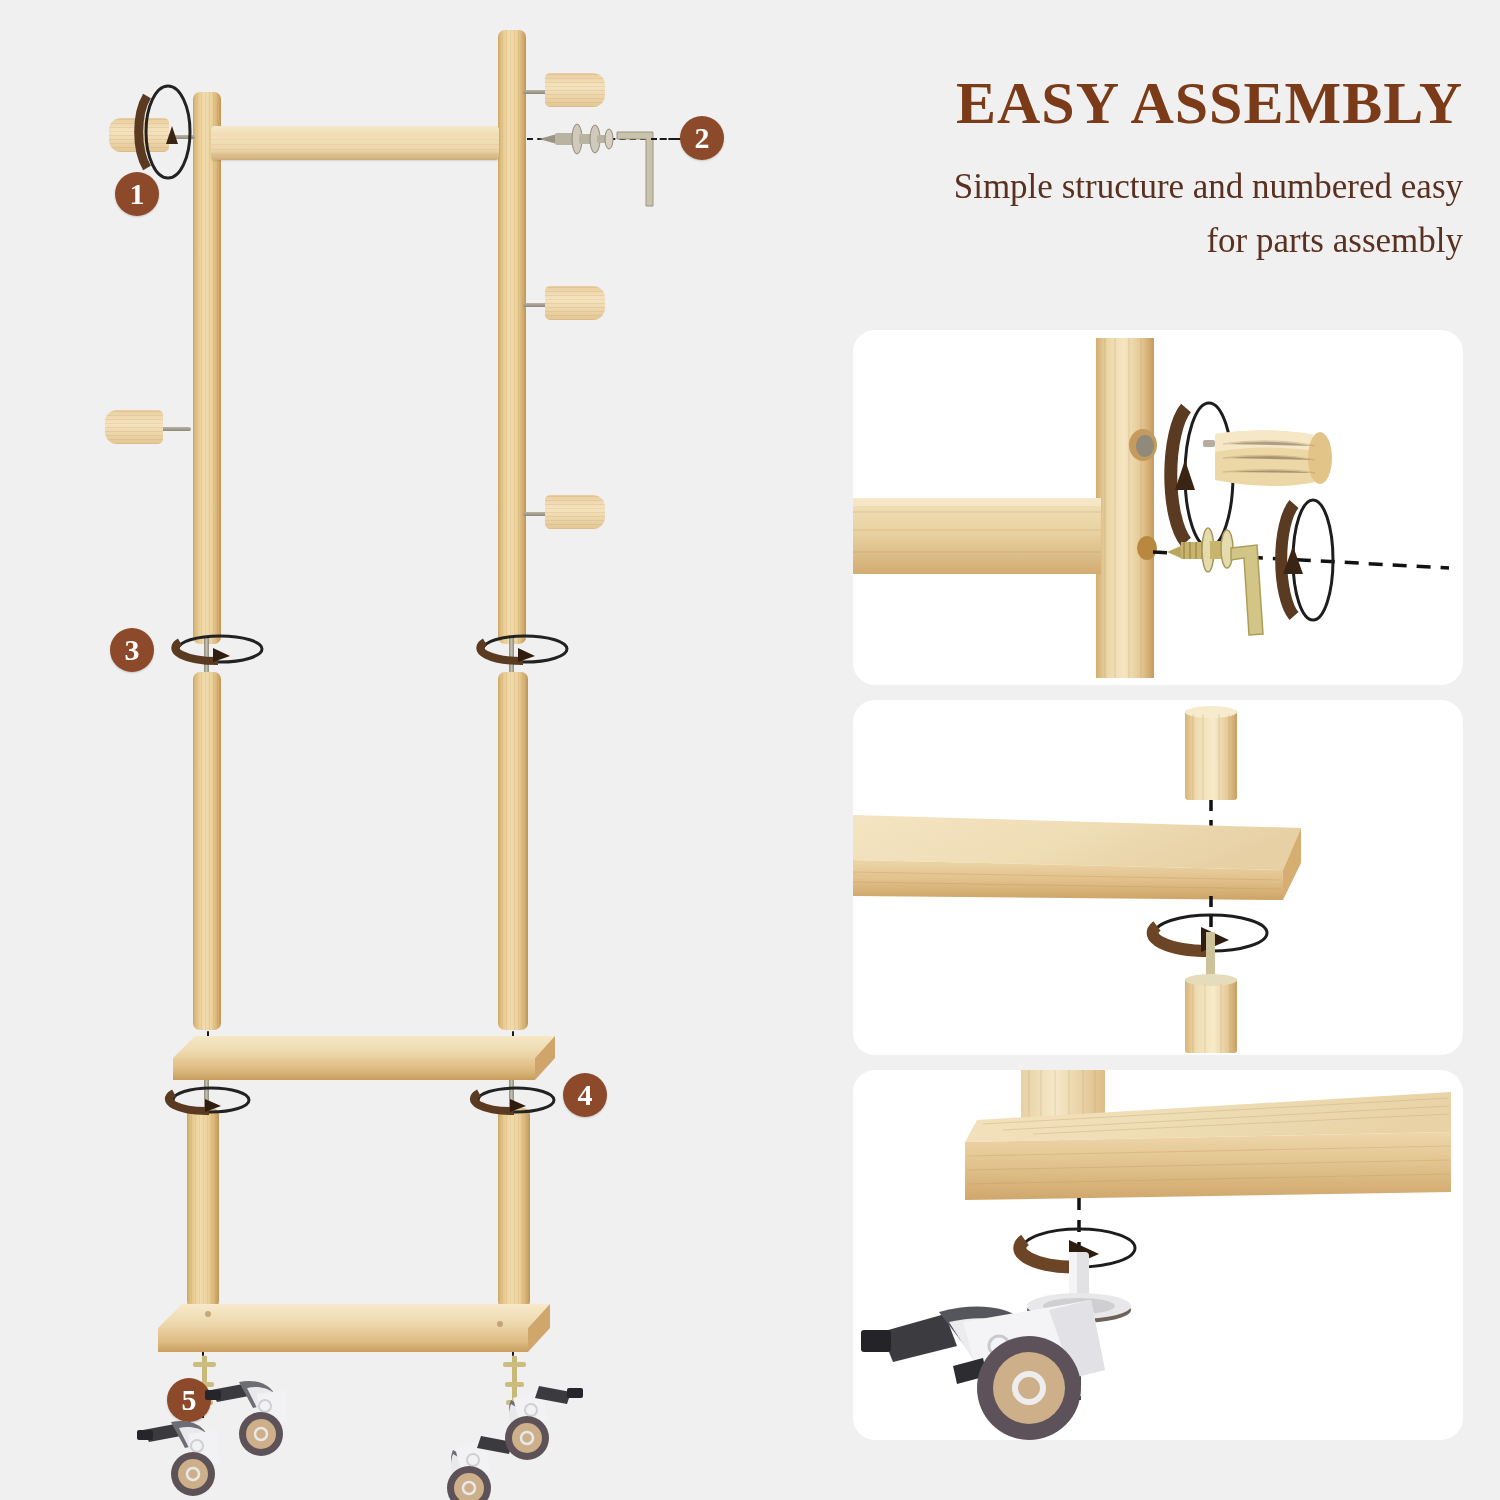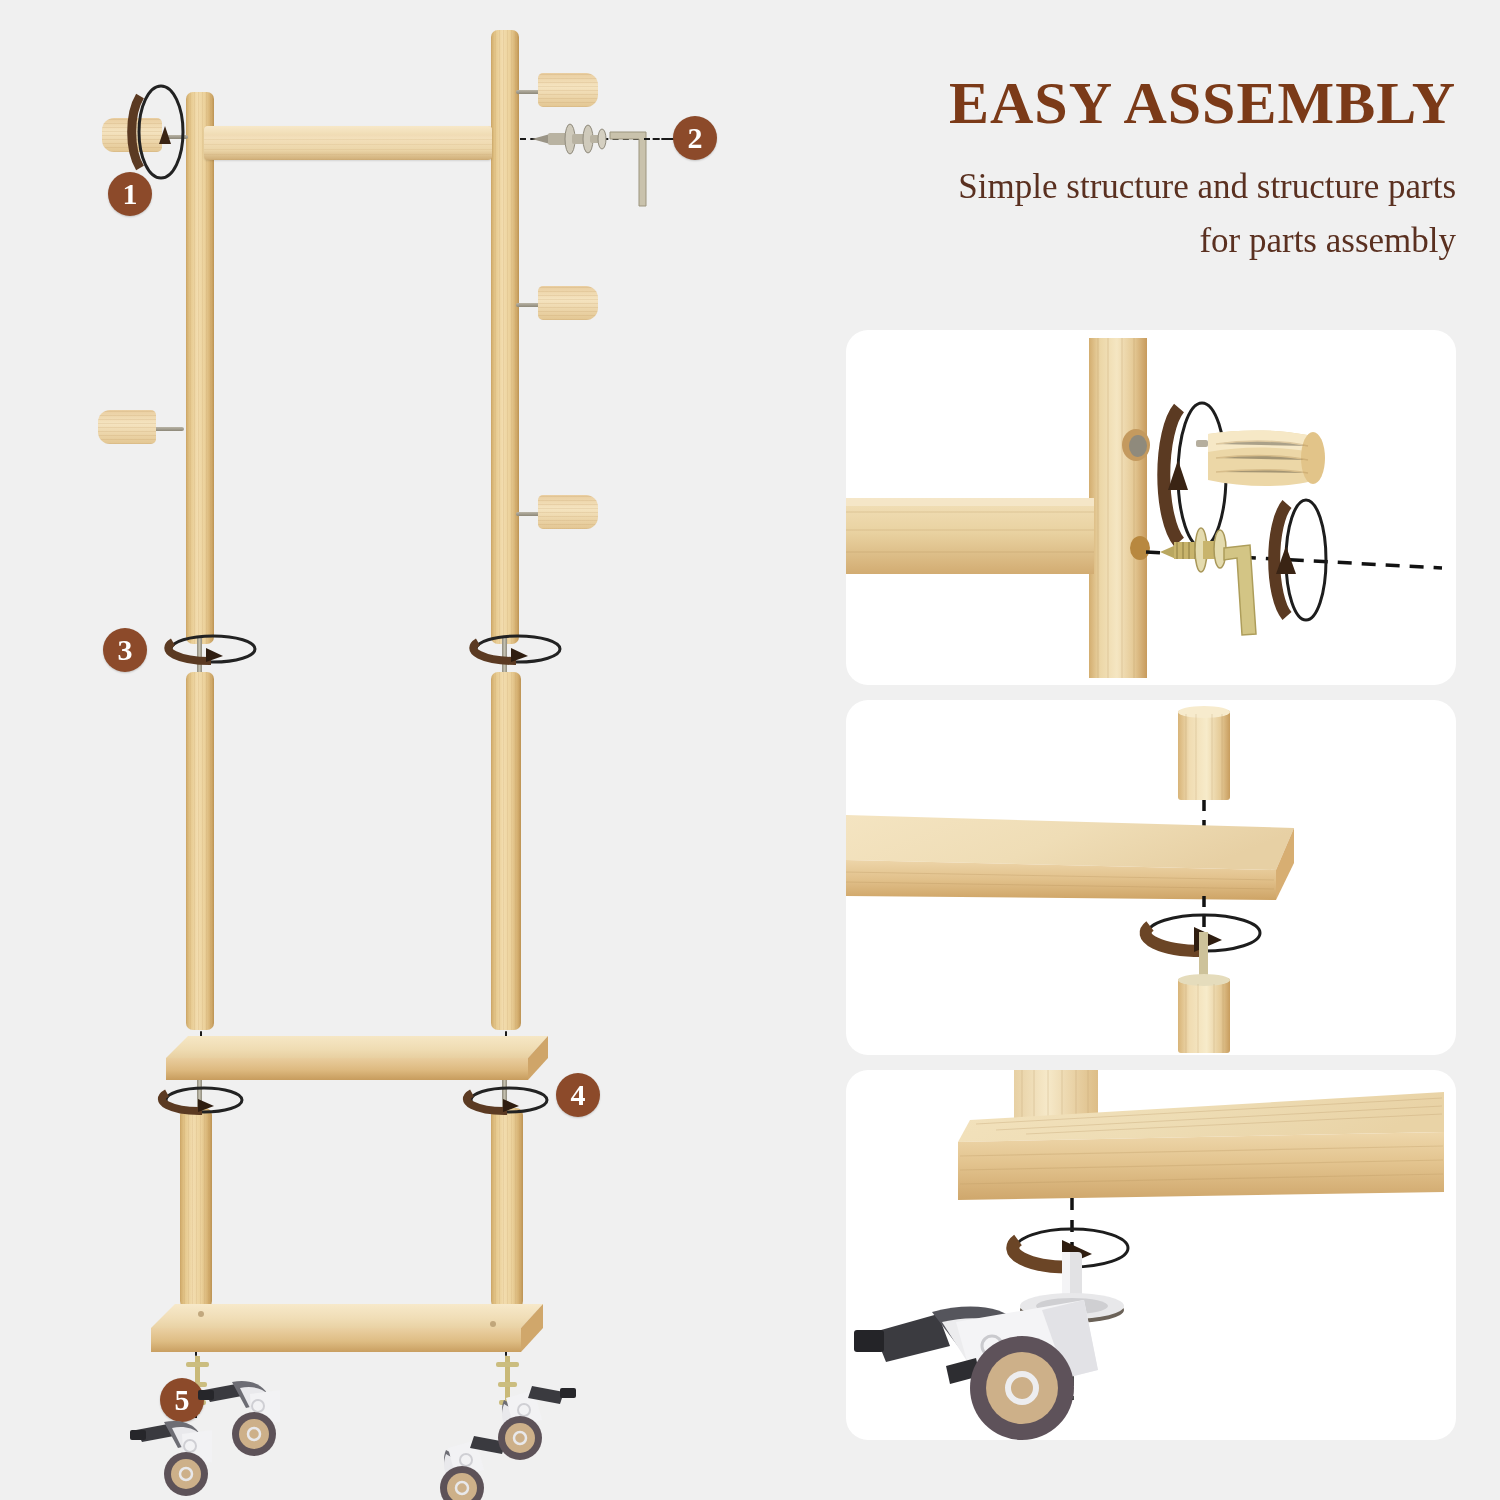--- a/index.html
+++ b/index.html
@@ -9,21 +9,21 @@
     height: 1500px;
     overflow: hidden;
   }
   body {
     background: #f0f0f0;
     font-family: "Liberation Serif", serif;
     position: relative;
   }
   #stage {
     position: absolute;
-    left: 8px; top: 0;
+    left: 15px; top: 0;
     width: 1312px; height: 1500px;
     background: #f0f0f0;
   }
 
   
   .headline {
     position: absolute;
     left: 700px;
     top: 72px;
     width: 748px;
@@ -146,21 +146,21 @@
     width: 100%; height: 100%;
   }
 </style>
 </head>
 <body style="background: rgb(240, 240, 240);">
 
 <div id="stage">
 
   <div class="headline">EASY ASSEMBLY</div>
   <div class="subline">
-    <div>Simple structure and structure parts</div>
+    <div>Simple structure and numbered easy</div>
     <div>for parts assembly</div>
   </div>
 
   <div>
 
     <div class="dash-v" style="left:192px; top:640px; height:60px;"></div>
     <div class="dash-v" style="left:192px; top:1022px; height:62px;"></div>
     <div class="dash-v" style="left:187px; top:1298px; height:120px;"></div>
     <div class="dash-v" style="left:497px; top:640px; height:60px;"></div>
     <div class="dash-v" style="left:497px; top:1022px; height:62px;"></div>

